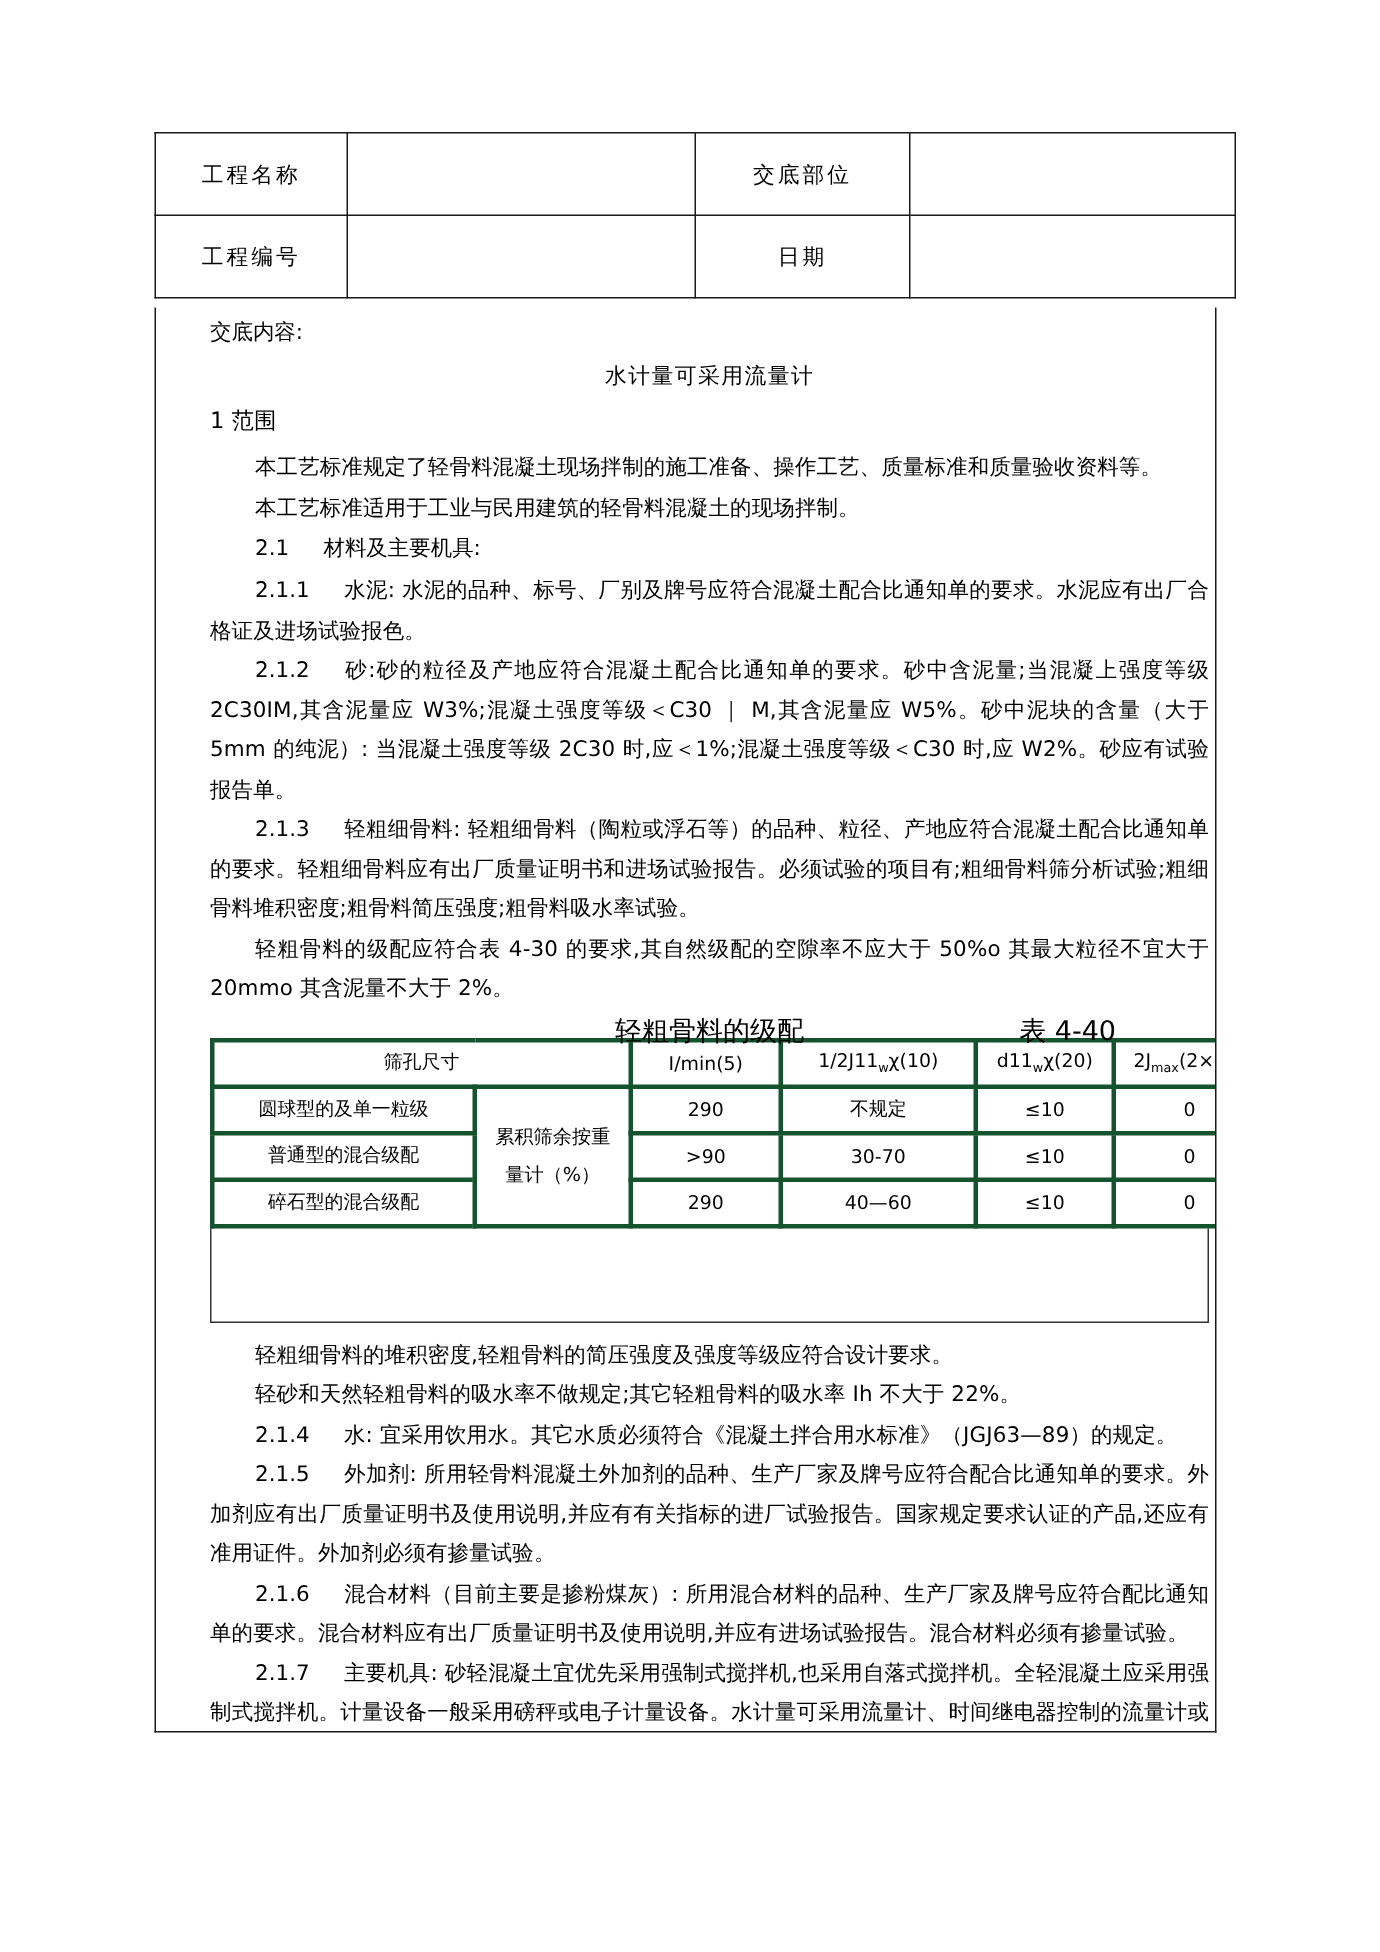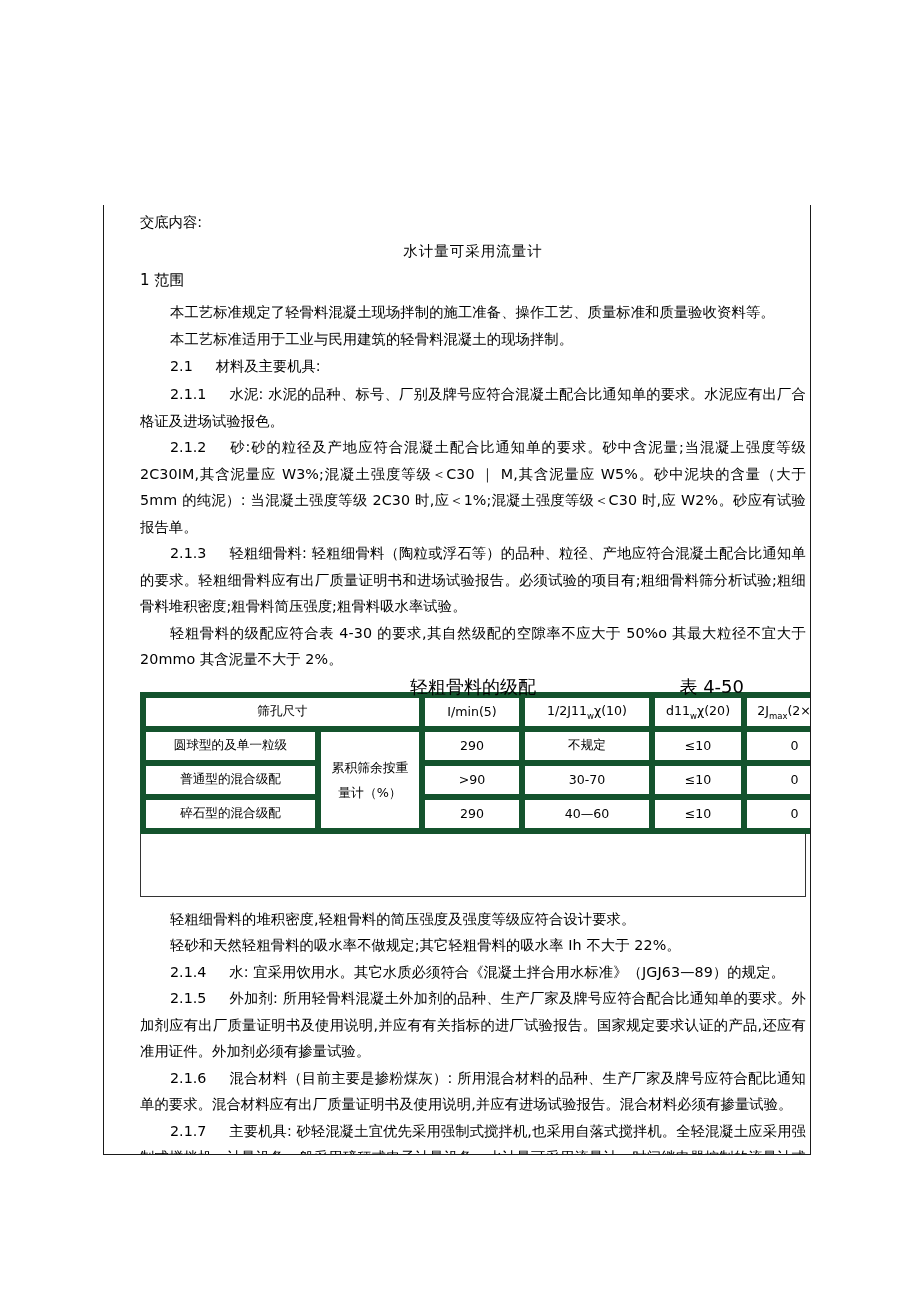--- a/index.html
+++ b/index.html
@@ -128,21 +128,21 @@
     white-space: nowrap;
   }
 
   table.grade {
     width: 100%;
     border-collapse: collapse;
     table-layout: fixed;
     font-size: 12.6px;
   }
   table.grade td, table.grade th {
-    border: 6px solid #14532d;
+    border: 3px solid #14532d;
     text-align: center;
     vertical-align: middle;
     font-weight: normal;
     padding: 1px 2px;
   }
   table.grade .hrow td { height: 26px; }
   table.grade .drow td { height: 26px; }
   .col-a { width: 175px; }
   .col-b { width: 104px; }
   .col-c { width: 100px; }
@@ -156,20 +156,36 @@
     border-left: 1px solid #333;
     border-right: 1px solid #333;
     border-bottom: 1px solid #333;
   }
 </style>
 </head>
 <body>
 
 <div class="page">
 
+  <table class="header-table">
+    <tbody>
+      <tr>
+        <td class="hdr-label">工程名称</td>
+        <td class="hdr-blank-wide"></td>
+        <td class="hdr-label2">交底部位</td>
+        <td class="hdr-blank-end"></td>
+      </tr>
+      <tr>
+        <td class="hdr-label">工程编号</td>
+        <td class="hdr-blank-wide"></td>
+        <td class="hdr-label2">日期</td>
+        <td class="hdr-blank-end"></td>
+      </tr>
+    </tbody>
+  </table>
 
   <div class="content-box">
     <div class="content-inner">
 
       <p class="lbl">交底内容:</p>
 
       <p class="doc-title">水计量可采用流量计</p>
 
       <p class="heading">1 范围</p>
 
@@ -193,21 +209,21 @@
 
       <p class="para indent1">
         <span class="num">2.1.3</span><span class="numsp"></span><span>轻粗细骨料: 轻粗细骨料（陶粒或浮石等）的品种、粒径、产地应符合混凝土配合比通知单的要求。轻粗细骨料应有出厂质量证明书和进场试验报告。必须试验的项目有;粗细骨料筛分析试验;粗细骨料堆积密度;粗骨料简压强度;粗骨料吸水率试验。</span>
       </p>
 
       <p class="para indent1">轻粗骨料的级配应符合表 4-30 的要求,其自然级配的空隙率不应大于 50%o 其最大粒径不宜大于 20mmo 其含泥量不大于 2%。</p>
 
       <div class="grade-wrap">
         <div class="grade-caption">
           <span class="cap-title">轻粗骨料的级配</span>
-          <span class="cap-no">表 4-50</span>
+          <span class="cap-no">表 4-40</span>
         </div>
 
         <table class="grade">
           <colgroup>
             <col class="col-a">
               <col class="col-b">
               <col class="col-c">
               <col class="col-d">
               <col class="col-e">
               <col class="col-f">

